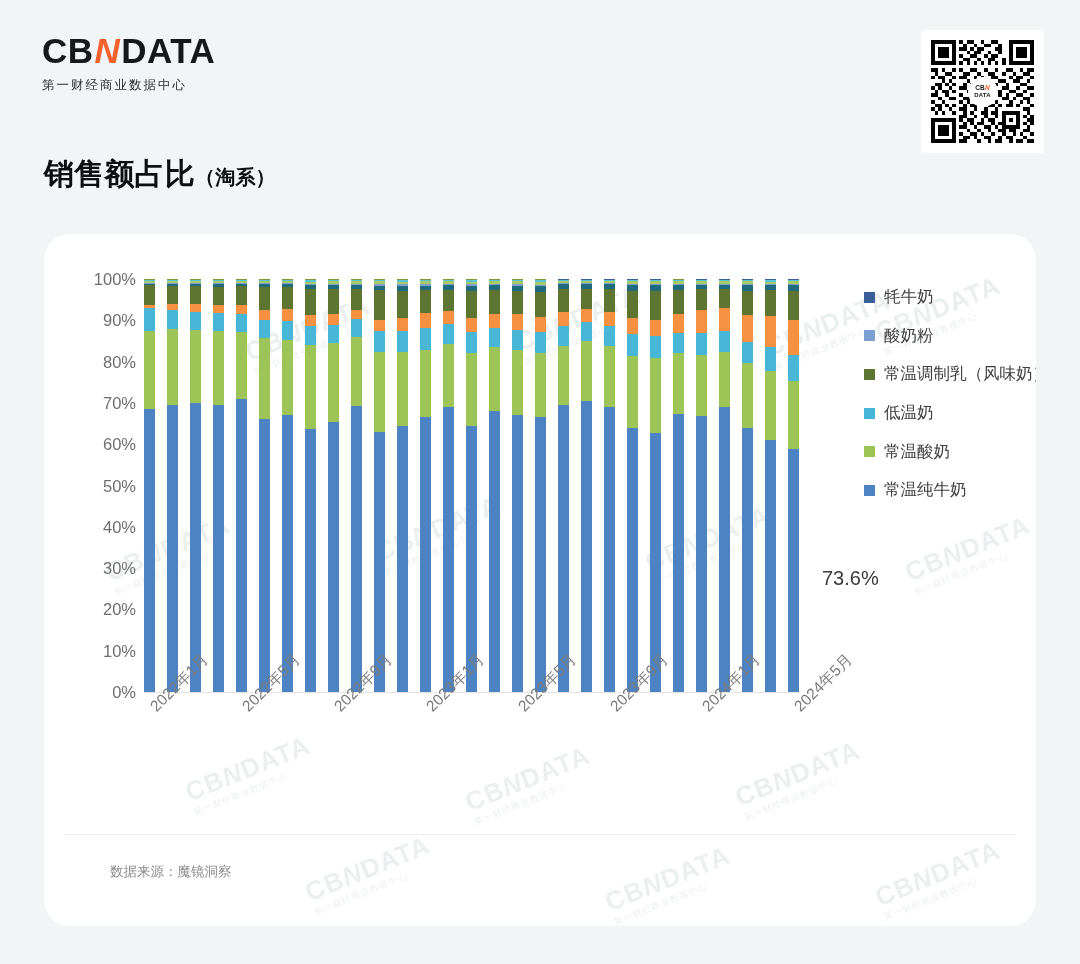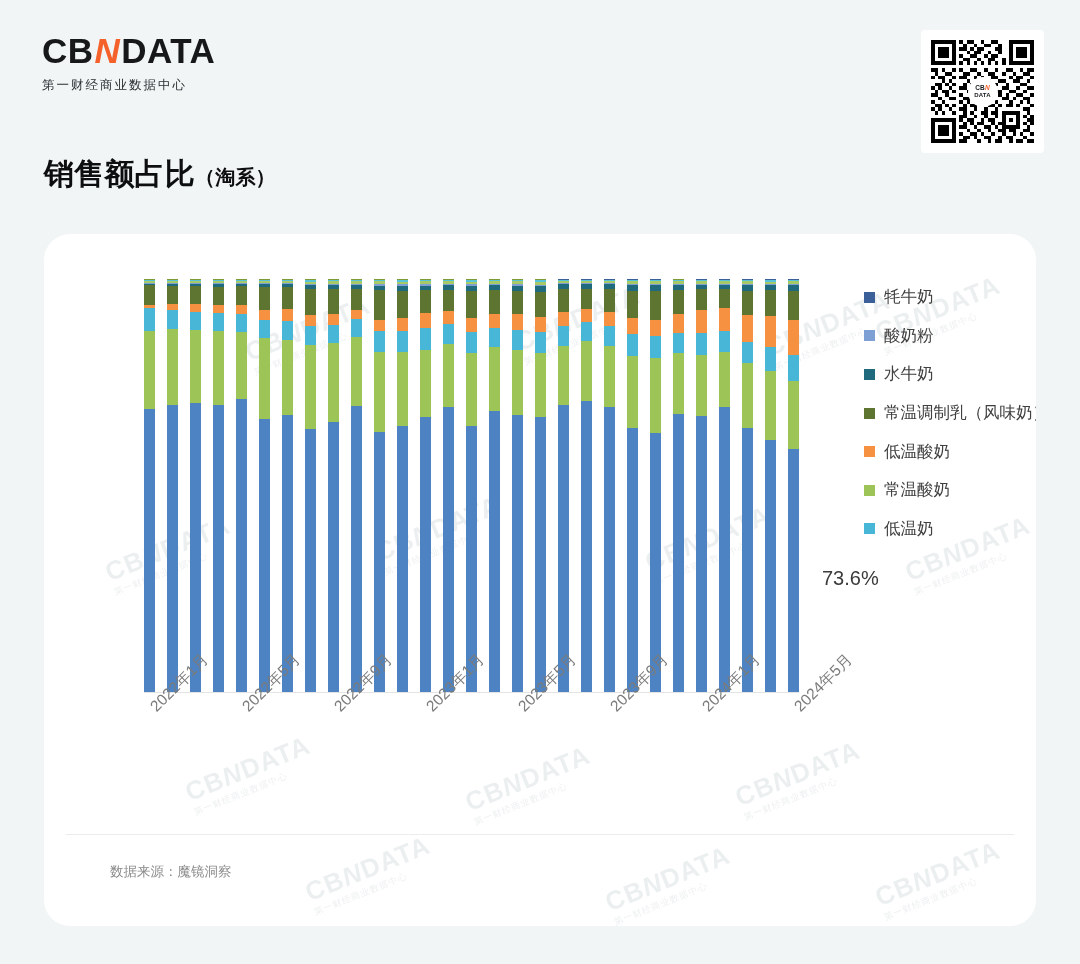--- a/index.html
+++ b/index.html
@@ -518,20 +518,33 @@
       <div class="wm" style="left: 140px; top: 520px;">CB<i>N</i>DATA<span class="wsub">第一财经商业数据中心</span></div>
       <div class="wm" style="left: 420px; top: 530px;">CB<i>N</i>DATA<span class="wsub">第一财经商业数据中心</span></div>
       <div class="wm" style="left: 690px; top: 525px;">CB<i>N</i>DATA<span class="wsub">第一财经商业数据中心</span></div>
       <div class="wm" style="left: 860px; top: 300px;">CB<i>N</i>DATA<span class="wsub">第一财经商业数据中心</span></div>
       <div class="wm" style="left: 260px; top: 620px;">CB<i>N</i>DATA<span class="wsub">第一财经商业数据中心</span></div>
       <div class="wm" style="left: 560px; top: 630px;">CB<i>N</i>DATA<span class="wsub">第一财经商业数据中心</span></div>
       <div class="wm" style="left: 830px; top: 625px;">CB<i>N</i>DATA<span class="wsub">第一财经商业数据中心</span></div>
     </div>
 
   <div id="plot">
+    <div id="ylabels">
+        <div class="ytick" style="top: 45px;">100%</div>
+        <div class="ytick" style="top: 86.3px;">90%</div>
+        <div class="ytick" style="top: 127.6px;">80%</div>
+        <div class="ytick" style="top: 168.9px;">70%</div>
+        <div class="ytick" style="top: 210.2px;">60%</div>
+        <div class="ytick" style="top: 251.5px;">50%</div>
+        <div class="ytick" style="top: 292.8px;">40%</div>
+        <div class="ytick" style="top: 334.1px;">30%</div>
+        <div class="ytick" style="top: 375.4px;">20%</div>
+        <div class="ytick" style="top: 416.7px;">10%</div>
+        <div class="ytick" style="top: 458px;">0%</div>
+      </div>
     <div id="bars-area">
         <div class="bar" title="2022年1月">
           <div class="seg" style="background: rgb(127, 155, 53); height: 0.2%;"></div>
           <div class="seg" style="background: rgb(58, 95, 153); height: 0.1%;"></div>
           <div class="seg" style="background: rgb(87, 196, 218); height: 0.2%;"></div>
           <div class="seg" style="background: rgb(167, 202, 102); height: 0.5%;"></div>
           <div class="seg" style="background: rgb(125, 159, 211); height: 0.2%;"></div>
           <div class="seg" style="background: rgb(31, 107, 125); height: 0.2%;"></div>
           <div class="seg" style="background: rgb(93, 117, 48); height: 5%;"></div>
           <div class="seg" style="background: rgb(245, 145, 64); height: 0.6%;"></div>
@@ -920,38 +933,34 @@
   <div id="legend">
       <div class="legend-row">
         <span class="legend-swatch" style="background: rgb(58, 95, 153);"></span>
         <span class="legend-label">牦牛奶</span>
       </div>
       <div class="legend-row">
         <span class="legend-swatch" style="background: rgb(125, 159, 211);"></span>
         <span class="legend-label">酸奶粉</span>
       </div>
       <div class="legend-row">
-        <span class="legend-swatch" style="background: rgb(31, 107, 125);"></span>
-        <span class="legend-label">水牛奶</span>
-      </div>
-      <div class="legend-row">
         <span class="legend-swatch" style="background: rgb(93, 117, 48);"></span>
         <span class="legend-label">常温调制乳（风味奶）</span>
       </div>
       <div class="legend-row">
-        <span class="legend-swatch" style="background: rgb(245, 145, 64);"></span>
-        <span class="legend-label">低温酸奶</span>
+        <span class="legend-swatch" style="background: rgb(72, 182, 214);"></span>
+        <span class="legend-label">低温奶</span>
       </div>
       <div class="legend-row">
         <span class="legend-swatch" style="background: rgb(156, 196, 87);"></span>
         <span class="legend-label">常温酸奶</span>
       </div>
       <div class="legend-row">
-        <span class="legend-swatch" style="background: rgb(72, 182, 214);"></span>
-        <span class="legend-label">低温奶</span>
+        <span class="legend-swatch" style="background: rgb(77, 131, 194);"></span>
+        <span class="legend-label">常温纯牛奶</span>
       </div>
     </div>
 
   <div id="divider"></div>
 
   <div id="footnotes">
     <div>数据来源：魔镜洞察</div>
   </div>
 </div>
 

